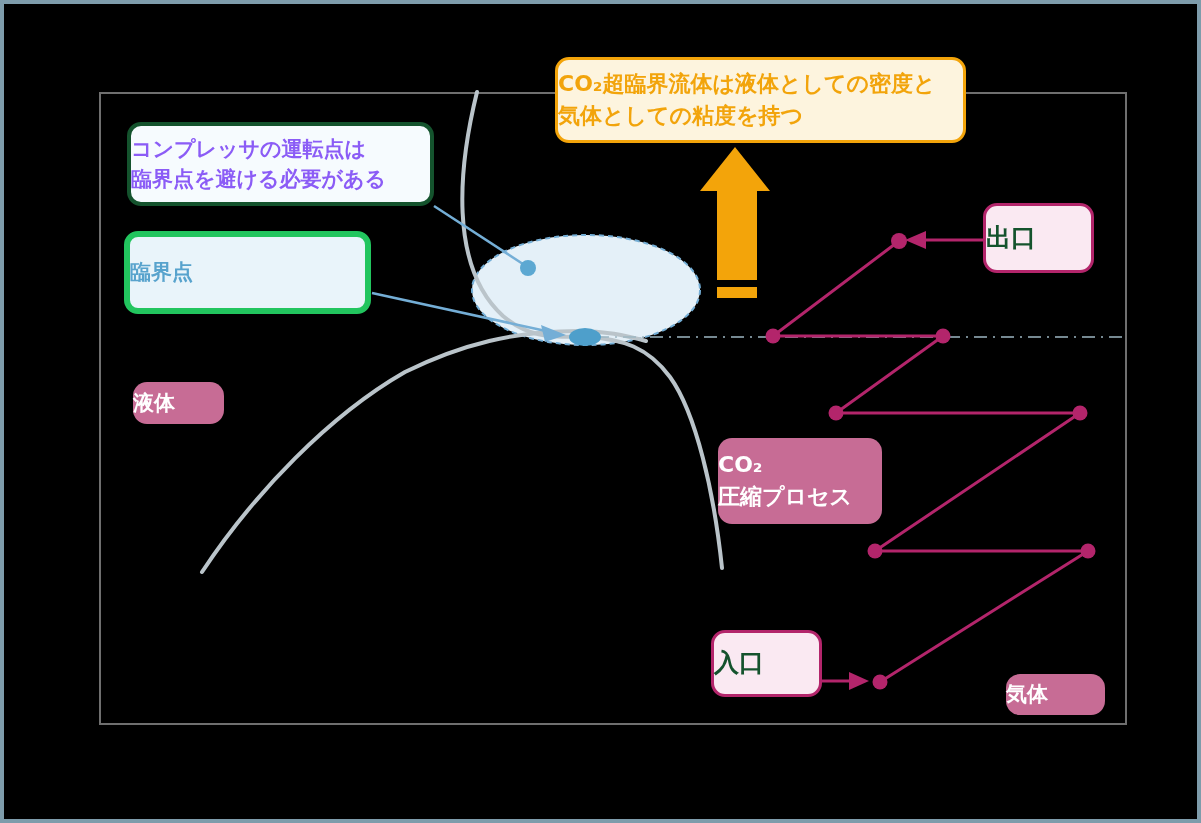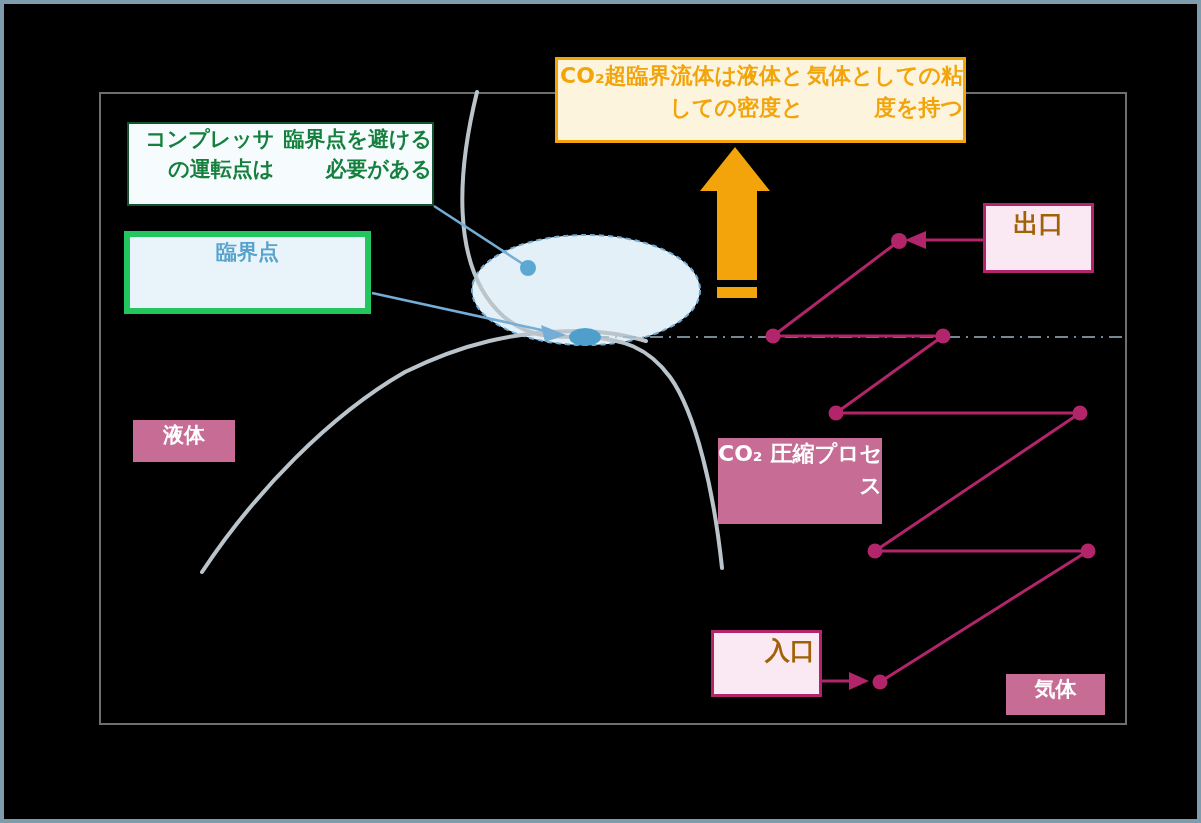--- a/index.html
+++ b/index.html
@@ -3,29 +3,29 @@
 <meta charset="utf-8">
 <style>
   html,body{margin:0;padding:0;background:#000;}
   .stage{
     position:relative;width:1201px;height:823px;background:#000;
     overflow:hidden;font-family:"DejaVu Sans",sans-serif;
   }
   .frame{position:absolute;inset:0;border:4px solid #7E9CAB;pointer-events:none;}
   svg.layer{position:absolute;left:0;top:0;}
   .box{
-    position:absolute;box-sizing:border-box;text-align:right;font-weight:bold;
-    display:flex;flex-direction:row;justify-content:center;line-height:1.45;
+    position:absolute;box-sizing:border-box;text-align:left;font-weight:bold;
+    display:flex;flex-direction:column;justify-content:center;line-height:1.45;border-radius:14px;
   }
   .box span{display:block;}
   .note-yellow{background:#FDF4DE;border:3px solid #F3A40A;color:#F2A40B;font-size:22px;}
-  .note-blue-light{background:#F6FBFE;border:2px solid #14532d;color:#15803d;font-size:21px;}
+  .note-blue-light{background:#F6FBFE;border:4px solid #14532d;color:#8b5cf6;font-size:21px;}
   .note-blue{background:#E9F4FA;border:6px solid #22c55e;color:#58A3CD;font-size:21px;}
   .tag-rose{background:#C76C95;color:#FFFFFF;font-size:21px;}
-  .port-box{background:#FAE9F2;border:3px solid #B3256B;color:#a16207;font-size:25px;}
+  .port-box{background:#FAE9F2;border:3px solid #B3256B;color:#14532d;font-size:25px;}
 </style>
 </head>
 <body>
 
 <div class="stage">
 
   <svg class="layer" width="1201" height="823" viewBox="0 0 1201 823">
 
     <rect x="100" y="93" width="1026" height="631" fill="none" stroke="#6F6F6F" stroke-width="2"></rect>
 
@@ -81,35 +81,35 @@
 
   <div class="box note-blue-light" style="left:127px;top:122px;width:307px;height:84px;">
     <span>コンプレッサの運転点は</span>
     <span>臨界点を避ける必要がある</span>
   </div>
 
   <div class="box note-blue" style="left:124px;top:231px;width:247px;height:83px;">
     <span>臨界点</span>
   </div>
 
-  <div class="box tag-rose" style="left:133px;top:382px;width:102px;height:42px;margin-top:38px;">
+  <div class="box tag-rose" style="left:133px;top:382px;width:91px;height:42px;">
     <span>液体</span>
   </div>
 
   <div class="box tag-rose" style="left:1006px;top:674px;width:99px;height:41px;">
     <span>気体</span>
   </div>
 
   <div class="box tag-rose" style="left:718px;top:438px;width:164px;height:86px;font-size:22px;">
     <span>CO₂</span>
     <span>圧縮プロセス</span>
   </div>
 
   <div class="box port-box" style="left:983px;top:203px;width:111px;height:70px;">
     <span>出口</span>
   </div>
 
-  <div class="box port-box" style="left:711px;top:630px;width:111px;height:67px;padding-left:47px;">
+  <div class="box port-box" style="left:711px;top:630px;width:111px;height:67px;">
     <span>入口</span>
   </div>
 
   <div class="frame"></div>
 </div>
 
 </body></html>

